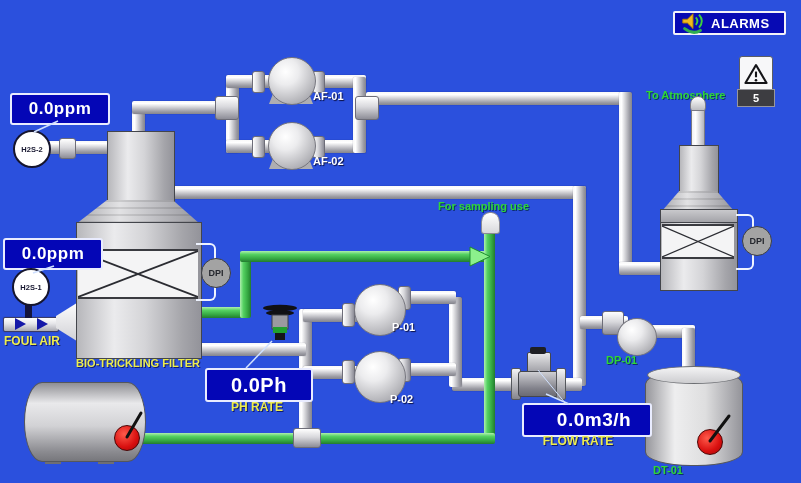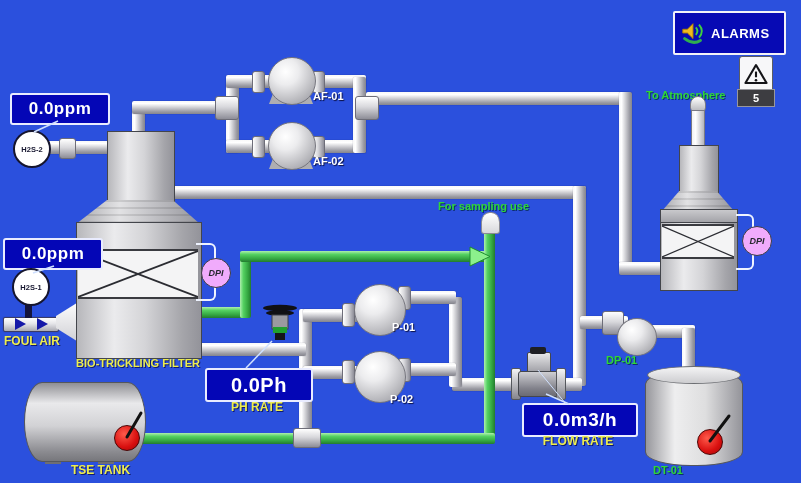--- a/index.html
+++ b/index.html
@@ -24,29 +24,29 @@
   .xband svg{display:block;width:100%;height:100%;}
   .sphere{position:absolute;z-index:4;border-radius:50%;background:radial-gradient(circle at 36% 30%,#ffffff 0%,#ececee 30%,#c2c2c6 62%,#8f8f97 100%);border:1px solid #76767e;}
   .pumpbase{position:absolute;z-index:3;background:#aeaeb2;clip-path:polygon(14% 0,86% 0,100% 100%,0 100%);}
   .tank-h{position:absolute;z-index:3;border-radius:18px/40px;background:linear-gradient(180deg,#8f8f94 0%,#e9e9eb 26%,#d2d2d5 55%,#8b8b90 88%,#77777c 100%);border:1px solid #55575c;}
   .tank-v{position:absolute;z-index:3;border-radius:46px/14px;background:linear-gradient(90deg,#97979c 0%,#eeeeef 30%,#dededf 62%,#94949a 100%);border:1px solid #55575c;}
   .redind{position:absolute;z-index:5;width:24px;height:24px;border-radius:50%;background:radial-gradient(circle at 38% 34%,#ff5a4a,#d80f0f 60%,#9d0606);border:1px solid #4c0404;}
   
   .display{position:absolute;z-index:5;background:#0406b6;border:2px solid #e9ecff;border-radius:3px;color:#ffffff;font-weight:bold;display:flex;align-items:center;justify-content:center;letter-spacing:.5px;}
   .sensor-circle{position:absolute;z-index:5;width:34px;height:34px;border-radius:50%;background:#ffffff;border:2px solid #15152e;color:#15152e;font-size:7.5px;font-weight:bold;display:flex;align-items:center;justify-content:center;}
   .dpi-bracket{position:absolute;z-index:3;border:2px solid #eef3ff;border-left:none;border-radius:0 6px 6px 0;}
-  .dpi-circle{position:absolute;z-index:4;width:28px;height:28px;border-radius:50%;background:#f0abfc;border:1.5px solid #3c3e44;color:#26282e;font-size:9px;font-weight:bold;display:flex;align-items:center;justify-content:center;font-style:italic;}
+  .dpi-circle{position:absolute;z-index:4;width:28px;height:28px;border-radius:50%;background:#a3a3a3;border:1.5px solid #3c3e44;color:#26282e;font-size:9px;font-weight:bold;display:flex;align-items:center;justify-content:center;}
   
   .lbl{position:absolute;z-index:5;font-weight:bold;white-space:nowrap;}
   .yellow{color:#eded4d;text-shadow:1px 1px 0 #101a6e;}
   .green-t{color:#2fd637;text-shadow:1px 1px 0 #0d2f6e;}
   .white-t{color:#ffffff;text-shadow:1px 1px 1px rgba(5,5,40,.85);}
   .center{text-align:center;}
   
-  #alarms-btn{position:absolute;z-index:7;left:673px;top:11px;width:113px;height:44px;background:#070ab4;border:2px solid #f2f2f8;border-radius:2px;display:flex;align-items:center;gap:4px;padding:0 4px;box-sizing:border-box;cursor:pointer;}
+  #alarms-btn{position:absolute;z-index:7;left:673px;top:11px;width:113px;height:24px;background:#070ab4;border:2px solid #f2f2f8;border-radius:2px;display:flex;align-items:center;gap:4px;padding:0 4px;box-sizing:border-box;cursor:pointer;}
   #alarms-btn span{color:#fff;font-weight:bold;font-size:13px;letter-spacing:.5px;}
   #alarm-tri{position:absolute;z-index:7;left:739px;top:56px;width:32px;height:34px;background:#f7f7f9;border:1px solid #5b5d63;border-radius:3px;display:flex;align-items:center;justify-content:center;}
   #alarm-count{position:absolute;z-index:7;left:737px;top:89px;width:36px;height:16px;background:#3d3d41;border:1px solid #97979d;color:#fff;font-size:11px;font-weight:bold;display:flex;align-items:center;justify-content:center;}
   
   .abs{position:absolute;}
   #overlay{position:absolute;z-index:6;left:0;top:0;pointer-events:none;}
 </style>
 </head>
 <body>
 
@@ -143,21 +143,20 @@
   <div class="sphere" style="left:354px;top:351px;width:50px;height:50px;"></div>
   <div class="lbl white-t" style="left:390px;top:393px;font-size:11px;">P-02</div>
 
   <div class="sphere" style="left:617px;top:318px;width:38px;height:36px;"></div>
   <div class="lbl green-t" style="left:606px;top:354px;font-size:11px;">DP-01</div>
 
   <div class="abs" style="left:45px;top:456px;width:16px;height:8px;background:#6e6e74;z-index:2;"></div>
   <div class="abs" style="left:98px;top:456px;width:16px;height:8px;background:#6e6e74;z-index:2;"></div>
   <div class="tank-h" style="left:24px;top:382px;width:120px;height:78px;"></div>
   <div class="redind" style="left:114px;top:425px;"></div>
-  <div class="lbl yellow center" style="left:38px;top:463px;width:125px;font-size:12px;">TSE TANK</div>
 
   <div class="tank-v" style="left:645px;top:370px;width:96px;height:94px;"></div>
   <div class="abs" style="left:647px;top:366px;width:92px;height:16px;border-radius:50%;background:linear-gradient(180deg,#f4f4f5,#cdcdd0);border:1px solid #6b6d72;z-index:3;"></div>
   <div class="redind" style="left:697px;top:429px;"></div>
   <div class="lbl green-t center" style="left:638px;top:464px;width:60px;font-size:11px;">DT-01</div>
 
   <div class="abs" style="left:527px;top:352px;width:22px;height:20px;z-index:4;background:linear-gradient(180deg,#e8e8ea,#9c9ca2);border:1px solid #45474c;border-radius:2px;"></div>
   <div class="abs" style="left:530px;top:347px;width:16px;height:7px;z-index:4;background:#1e1f24;border-radius:2px;"></div>
   <div class="abs" style="left:511px;top:368px;width:8px;height:30px;z-index:4;background:linear-gradient(180deg,#f4f4f6,#85858d);border:1px solid #55575c;border-radius:2px;"></div>
   <div class="abs" style="left:518px;top:371px;width:40px;height:24px;z-index:4;background:linear-gradient(180deg,#cfcfd3,#808089 70%,#6b6b73);border:1px solid #45474c;border-radius:3px;"></div>
@@ -176,21 +175,21 @@
   <div class="display" style="left:10px;top:93px;width:96px;height:28px;font-size:17px;">0.0ppm</div>
   <div class="sensor-circle" style="left:13px;top:130px;">H2S-2</div>
 
   <div class="display" style="left:3px;top:238px;width:96px;height:28px;font-size:17px;">0.0ppm</div>
   <div class="sensor-circle" style="left:12px;top:268px;">H2S-1</div>
   <div class="abs" style="left:25px;top:301px;width:7px;height:17px;background:#14143c;z-index:4;"></div>
 
   <div class="display" style="left:205px;top:368px;width:104px;height:30px;font-size:20px;">0.0Ph</div>
   <div class="lbl yellow center" style="left:205px;top:400px;width:104px;font-size:12px;">PH RATE</div>
 
-  <div class="display" style="left:522px;top:403px;width:112px;height:30px;font-size:19px;">0.0m3/h</div>
+  <div class="display" style="left:522px;top:403px;width:112px;height:30px;font-size:19px;padding-left:14px;">0.0m3/h</div>
   <div class="lbl yellow center" style="left:522px;top:434px;width:112px;font-size:12px;">FLOW RATE</div>
 
   <div class="lbl yellow" style="left:4px;top:334px;font-size:12px;">FOUL AIR</div>
   <div class="lbl green-t" style="left:646px;top:89px;font-size:11px;z-index:2;">To Atmosphere</div>
   <div class="lbl green-t" style="left:438px;top:200px;font-size:11px;">For sampling use</div>
 
   <div id="alarms-btn">
     <span class="abs" style="position:static;display:inline-block;width:28px;height:26px;">
       <svg width="28" height="26" viewBox="0 0 30 28">
         <path d="M6,20 q9,7 17,2" stroke="#2fae4f" stroke-width="3.2" fill="none" stroke-linecap="round"></path>

